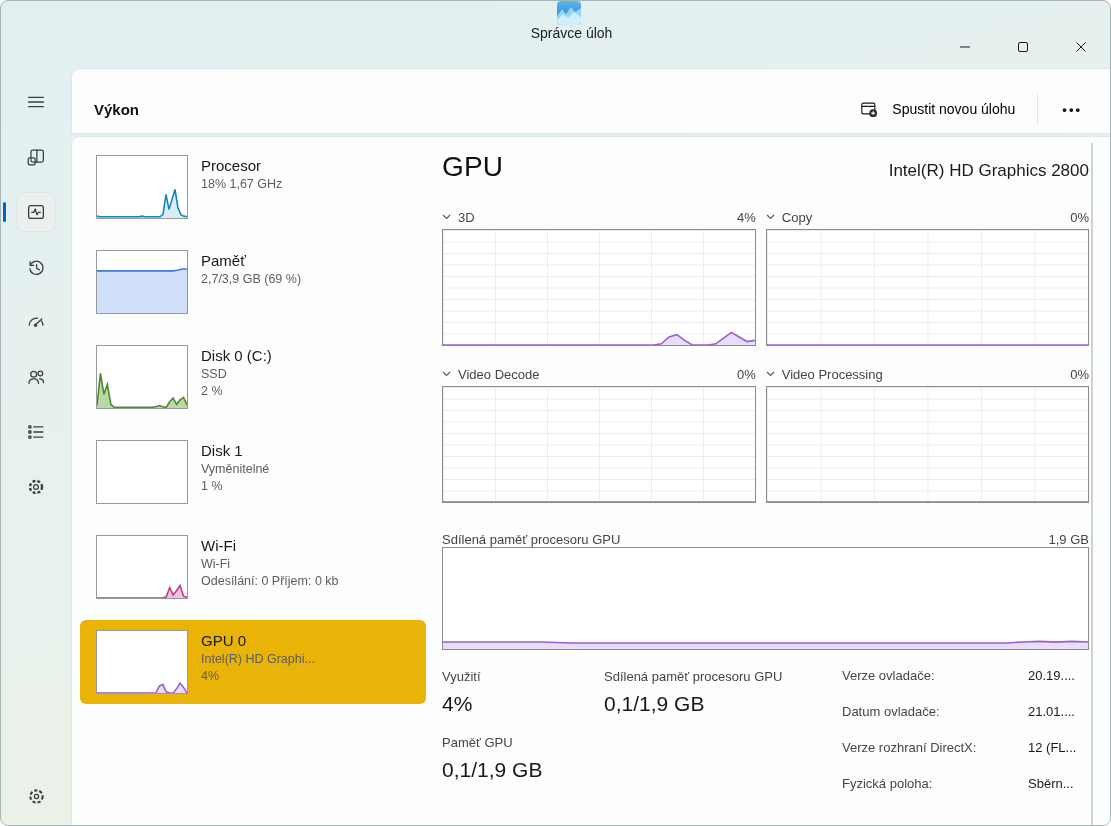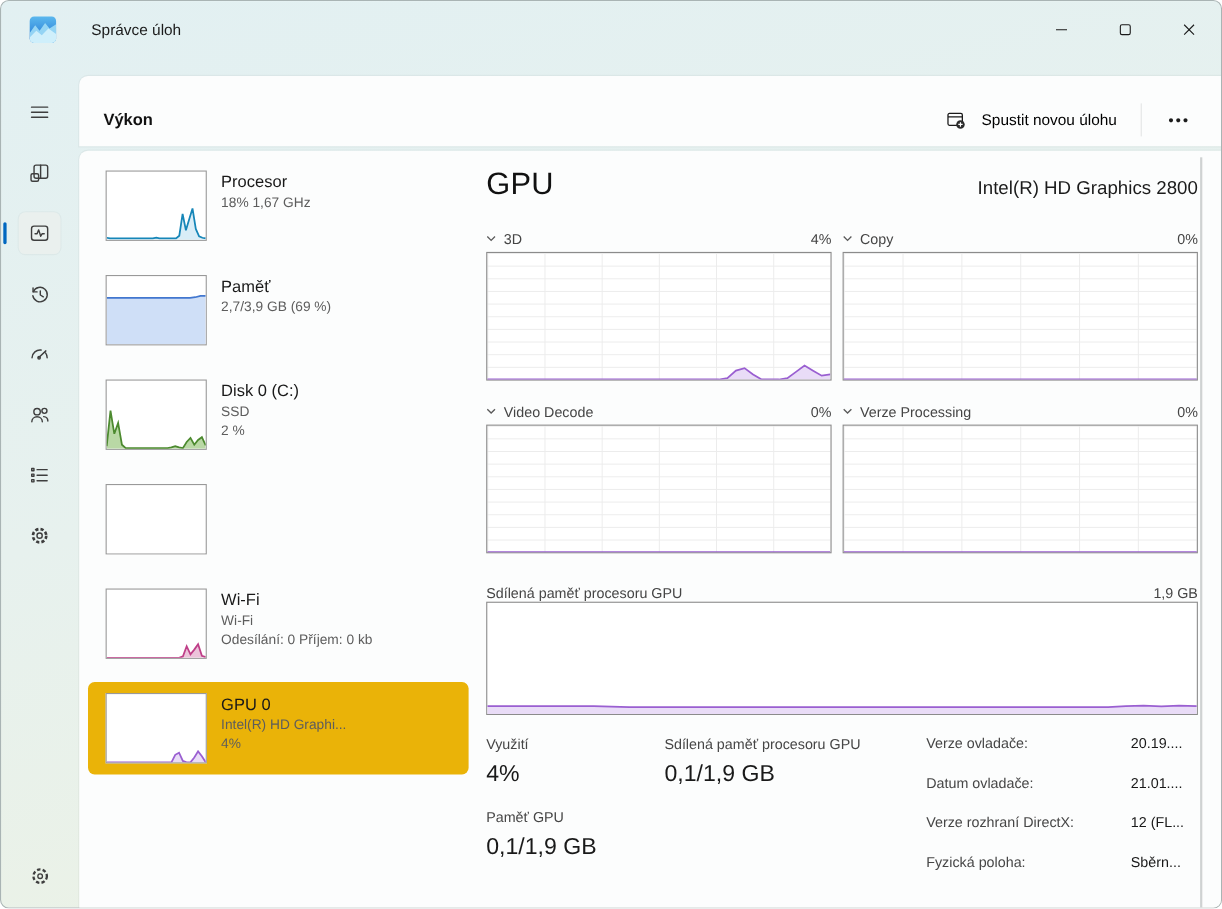--- a/index.html
+++ b/index.html
@@ -1,21 +1,21 @@
 <!DOCTYPE html>
 <html><head>
 <meta charset="utf-8">
 <style>
   html,body{margin:0;padding:0;background:#ffffff;font-family:"Liberation Sans",sans-serif;}
   *{box-sizing:border-box;}
   .window{position:relative;width:1111px;height:826px;border-radius:8px;overflow:hidden;
     border:1px solid #a9b4b4;
     background:linear-gradient(165deg,#e2f0f2 0%,#e7f1ee 45%,#edf2e2 100%);}
   
-  .titlebar{height:52px;display:flex;align-items:center;}
+  .titlebar{height:52px;display:flex;align-items:center;flex-direction:column;}
   .app-icon{width:24px;height:24px;margin-left:26px;border-radius:4px;
     background:linear-gradient(180deg,#5bb8ee 0%,#1d6fd1 100%);position:relative;overflow:hidden;flex:0 0 auto;}
   .app-icon svg{position:absolute;inset:0;}
   .app-title{margin-left:32px;font-size:14px;color:#1b1b1b;}
   .win-controls{margin-left:auto;display:flex;height:100%;}
   .win-btn{width:58px;height:100%;display:flex;align-items:center;justify-content:center;cursor:default;}
   
   .body{display:flex;height:774px;}
   .rail{width:70px;flex:0 0 auto;display:flex;flex-direction:column;align-items:center;padding-top:30px;}
   .rail-btn{position:relative;width:38px;height:38px;border-radius:6px;display:flex;align-items:center;justify-content:center;margin-bottom:17px;}
@@ -232,20 +232,25 @@
             </div>
           </div>
 
           <div class="perf-item">
             <div class="mini-chart">
                 <svg viewBox="0 0 100 100" preserveAspectRatio="none" class="chart-svg">
                   <polygon points="0.00,100.00 11.11,100.00 22.22,100.00 33.33,100.00 44.44,100.00 55.56,100.00 66.67,100.00 77.78,100.00 88.89,100.00 100.00,100.00 100,100 0,100" fill="#ffffff"></polygon>
                   <polyline points="0.00,100.00 11.11,100.00 22.22,100.00 33.33,100.00 44.44,100.00 55.56,100.00 66.67,100.00 77.78,100.00 88.89,100.00 100.00,100.00" fill="none" stroke="#ffffff" stroke-width="1.6" vector-effect="non-scaling-stroke"></polyline>
                 </svg>
               </div>
+            <div class="perf-text">
+              <div class="perf-title">Disk 1</div>
+              <div class="perf-sub">Vyměnitelné</div>
+              <div class="perf-sub">1 %</div>
+            </div>
           </div>
 
           <div class="perf-item">
             <div class="mini-chart">
                 <svg viewBox="0 0 100 100" preserveAspectRatio="none" class="chart-svg">
                   <polygon points="0.00,100.00 3.85,100.00 7.69,100.00 11.54,100.00 15.38,100.00 19.23,100.00 23.08,100.00 26.92,100.00 30.77,100.00 34.62,100.00 38.46,100.00 42.31,100.00 46.15,100.00 50.00,100.00 53.85,100.00 57.69,100.00 61.54,100.00 65.38,100.00 69.23,100.00 73.08,100.00 76.92,98.00 80.77,83.00 84.62,95.00 88.46,88.00 92.31,80.00 96.15,97.00 100.00,99.00 100,100 0,100" fill="#ecc3da"></polygon>
                   <polyline points="0.00,100.00 3.85,100.00 7.69,100.00 11.54,100.00 15.38,100.00 19.23,100.00 23.08,100.00 26.92,100.00 30.77,100.00 34.62,100.00 38.46,100.00 42.31,100.00 46.15,100.00 50.00,100.00 53.85,100.00 57.69,100.00 61.54,100.00 65.38,100.00 69.23,100.00 73.08,100.00 76.92,98.00 80.77,83.00 84.62,95.00 88.46,88.00 92.31,80.00 96.15,97.00 100.00,99.00" fill="none" stroke="#bf3f88" stroke-width="1.6" vector-effect="non-scaling-stroke"></polyline>
                 </svg>
               </div>
             <div class="perf-text">
@@ -329,21 +334,21 @@
                   </svg>
                 </div>
             </div>
             <div>
               <div class="engine-label-row">
                 <span class="chev">
                     <svg width="9" height="6" viewBox="0 0 9 6">
                       <polyline points="1,1 4.5,4.5 8,1" fill="none" stroke="#5a5a5a" stroke-width="1.2"></polyline>
                     </svg>
                   </span>
-                <span>Verze Processing</span>
+                <span>Video Processing</span>
                 <span class="val">0%</span>
               </div>
               <div class="big-chart grid-bg">
                   <svg viewBox="0 0 100 100" preserveAspectRatio="none" class="chart-svg">
                     <polygon points="0.00,100.00 11.11,100.00 22.22,100.00 33.33,100.00 44.44,100.00 55.56,100.00 66.67,100.00 77.78,100.00 88.89,100.00 100.00,100.00 100,100 0,100" fill="#e9dcf7"></polygon>
                     <polyline points="0.00,100.00 11.11,100.00 22.22,100.00 33.33,100.00 44.44,100.00 55.56,100.00 66.67,100.00 77.78,100.00 88.89,100.00 100.00,100.00" fill="none" stroke="#9a5fd1" stroke-width="1.6" vector-effect="non-scaling-stroke"></polyline>
                   </svg>
                 </div>
             </div>
           </div>

